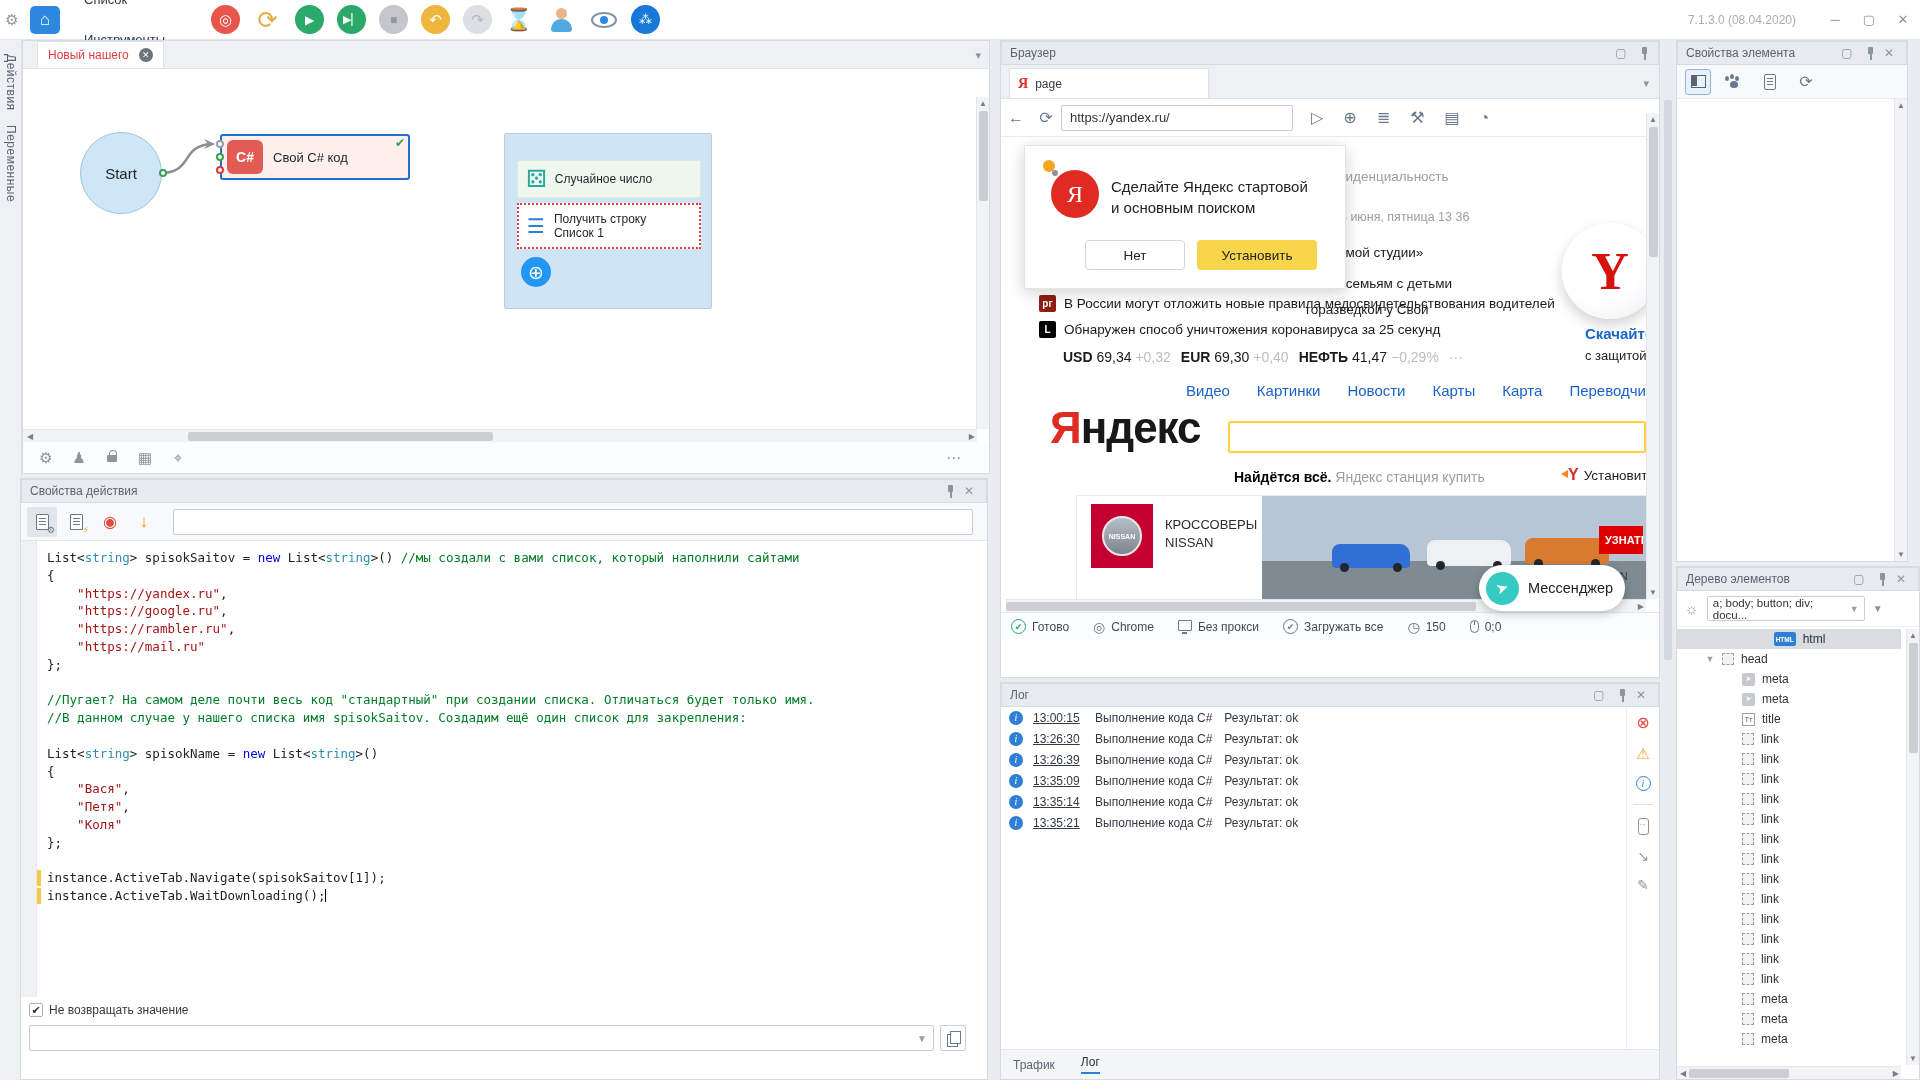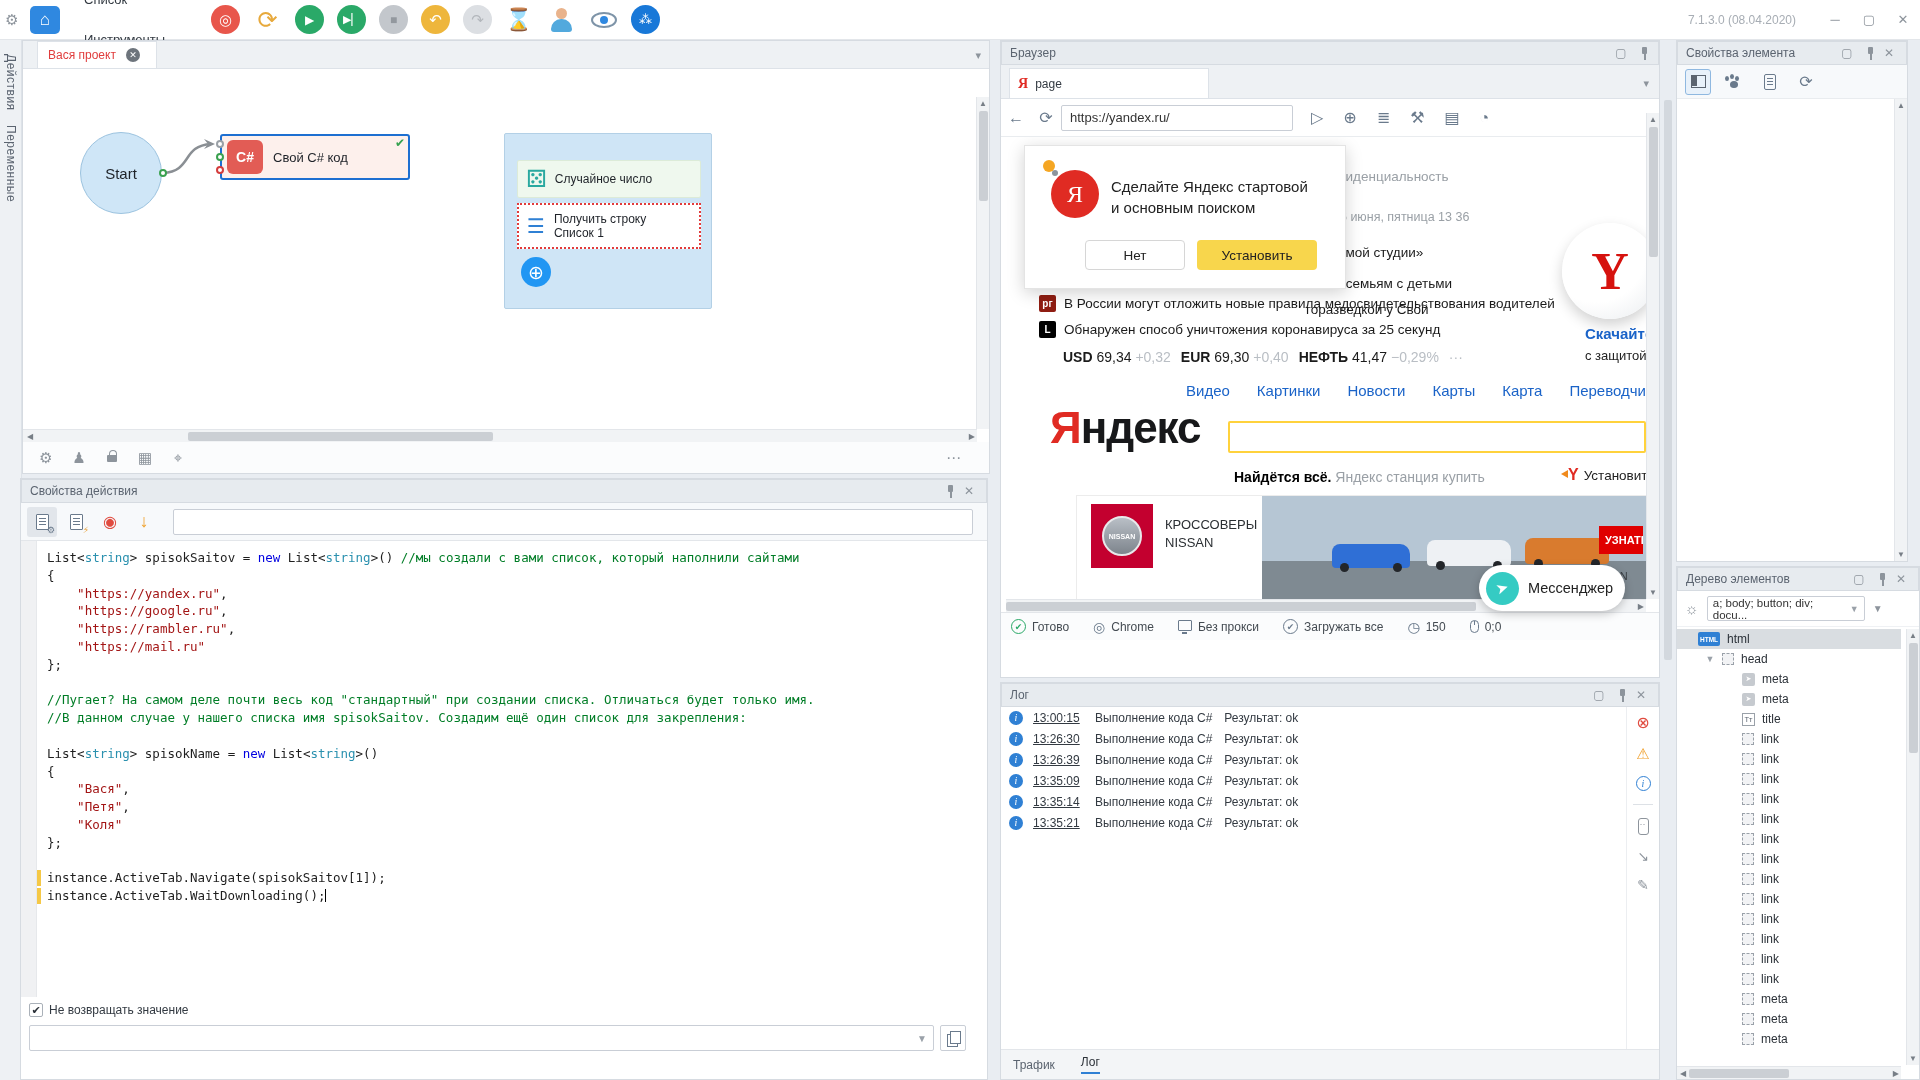--- a/index.html
+++ b/index.html
@@ -266,21 +266,21 @@
   </div>
 
   <div id="left-strip" class="abs">
     <div class="vtab">Действия</div>
     <div class="vtab">Переменные</div>
   </div>
 
   <div id="flow-panel" class="abs">
     <div id="flow-tabs">
       <div id="flow-tab">
-        <span class="lbl">Вася проект</span>
+        <span class="lbl">Новый нашего</span>
         <span class="tab-close">✕</span>
       </div>
       <span id="flow-caret">▾</span>
     </div>
     <div id="flow-canvas">
       <svg width="954" height="360" style="position:absolute;left:0;top:0;">
         <path d="M140,104 C170,102 158,77 188,75" stroke="#8a8f94" stroke-width="2.5" fill="none"></path>
         <path d="M192,75 l-11,-5 l4,5 l-4,5 z" fill="#8a8f94"></path>
       </svg>
       <div id="start-node">
@@ -626,21 +626,21 @@
     </div>
     <div id="tree-filter">
       <span class="sun-ic">☼</span>
       <div id="tree-select">
         <span>a; body; button; div; docu...</span>
         <span class="sel-caret">▼</span>
       </div>
       <span id="tree-outer-caret">▼</span>
     </div>
     <div id="tree-body">
-        <div class="tree-row sel" style="padding-left: 4px;">
+        <div class="tree-row sel" style="padding-left: 4px; justify-content: center;">
           <span class="t-caret"></span>
           <span class="ti ti-html">HTML</span>
           <span>html</span>
         </div>
         <div class="tree-row" style="padding-left: 28px;">
           <span class="t-caret">▼</span>
           <span class="ti ti-box"></span>
           <span>head</span>
         </div>
         <div class="tree-row" style="padding-left: 48px;">

